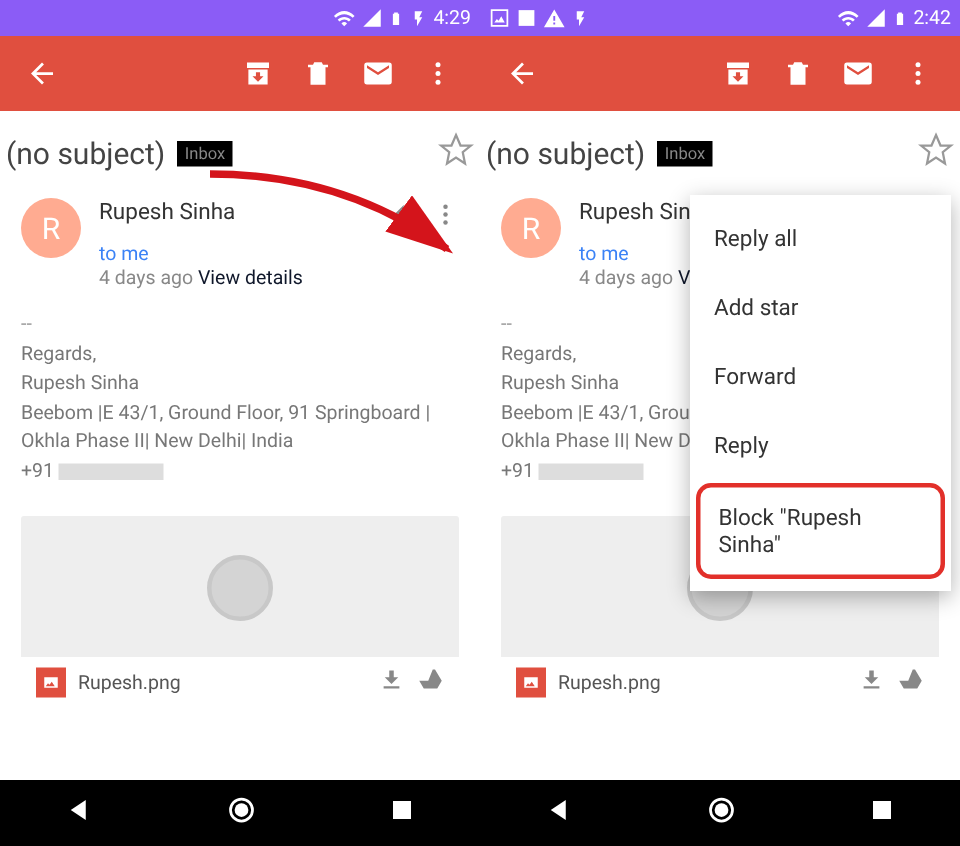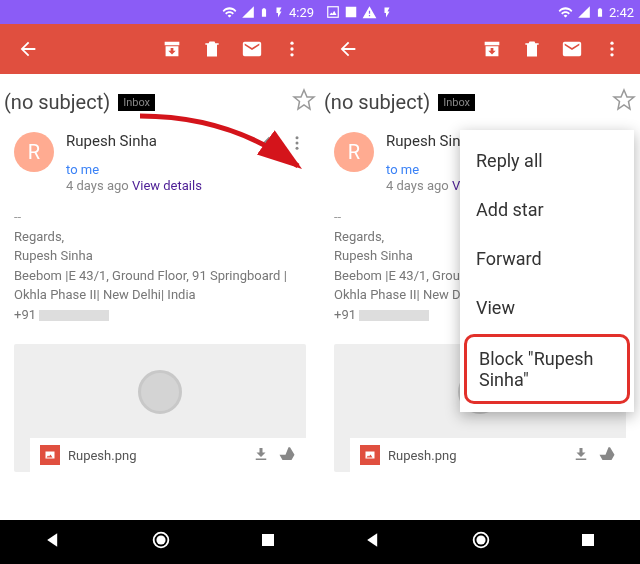--- a/index.html
+++ b/index.html
@@ -13,35 +13,35 @@
 .appbar .ic{width:40px;height:40px;display:flex;align-items:center;justify-content:center}
 .subjectrow{display:flex;align-items:center;padding:14px 4px 8px}
 .subject{font-size:20px;color:#444}
 .label{font-size:11px;color:#888;background:#000000;padding:2px 5px;margin-left:8px}
 .star{margin-left:auto}
 .senderrow{display:flex;align-items:flex-start;padding:8px 14px;position:relative}
 .avatar{width:40px;height:40px;border-radius:50%;background:#ffab91;color:#fff;display:flex;align-items:center;justify-content:center;font-size:20px;margin-right:12px}
 .sender-name{font-size:15px;color:#333}
 .sender-to{font-size:13px;color:#3b82f6;margin-top:12px}
 .sender-meta{font-size:13px;color:#888;margin-top:1px}
-.sender-meta a{color:#4c1d95;text-decoration:none}
+.sender-meta a{color:#0f172a;text-decoration:none}
 .sender-actions{margin-left:auto;display:flex;align-items:center;gap:6px}
 .body{padding:6px 14px;font-size:13px;color:#777;line-height:1.5}
 .body .dash{color:#999}
 .redact{display:inline-block;background:#ddd;height:11px;vertical-align:middle}
 .attachment{margin:14px;background:#eee;height:128px;position:relative;border-radius:2px}
 .att-center{position:absolute;top:26px;left:50%;transform:translateX(-50%);width:44px;height:44px;border:3px solid #c8c8c8;border-radius:50%;background:#d4d4d4}
-.att-bottom{position:absolute;bottom:0;left:16px;right:0;height:34px;background:#fff;display:flex;align-items:center;padding:0 10px;font-size:13px;color:#555;gap:8px}
+.att-bottom{position:absolute;bottom:0;left:0;right:0;height:34px;background:#fff;display:flex;align-items:center;padding:0 10px;font-size:13px;color:#555;gap:8px}
 .att-bottom .aicon{width:20px;height:20px;background:#e04f3f;display:flex;align-items:center;justify-content:center}
 .att-bottom .sp{flex:1}
 .navbar{position:absolute;bottom:0;left:0;width:100%;height:44px;background:#000;display:flex;align-items:center;justify-content:space-around}
 .navbar svg{fill:#fff}
 .arrow{position:absolute;z-index:5;pointer-events:none}
 .menu{position:absolute;top:130px;right:6px;width:174px;background:#fff;box-shadow:0 4px 14px rgba(0,0,0,.3);z-index:10;padding:6px 0}
-.menu-item{padding:14px 16px;font-size:18px;color:#333}
+.menu-item{padding:14px 16px;font-size:15px;color:#333}
 .menu-item.hl{border:3px solid #e2302a;border-radius:10px;margin:2px 4px;padding:11px 12px}
 </style>
 </head>
 <body>
 
 <div class="screens">
 
 <div class="screen">
   <div class="statusbar">
     <svg width="15" height="15" viewBox="0 0 24 24">
@@ -278,17 +278,17 @@
           </svg></span>
     <span><svg width="18" height="18" viewBox="0 0 24 24">
             <rect x="4" y="4" width="16" height="16"></rect>
           </svg></span>
   </div>
 
   <div class="menu">
     <div class="menu-item">Reply all</div>
     <div class="menu-item">Add star</div>
     <div class="menu-item">Forward</div>
-    <div class="menu-item">View</div>
+    <div class="menu-item">Reply</div>
     <div class="menu-item hl">Block "Rupesh Sinha"</div>
   </div>
 </div>
 </div>
 
 </body></html>

